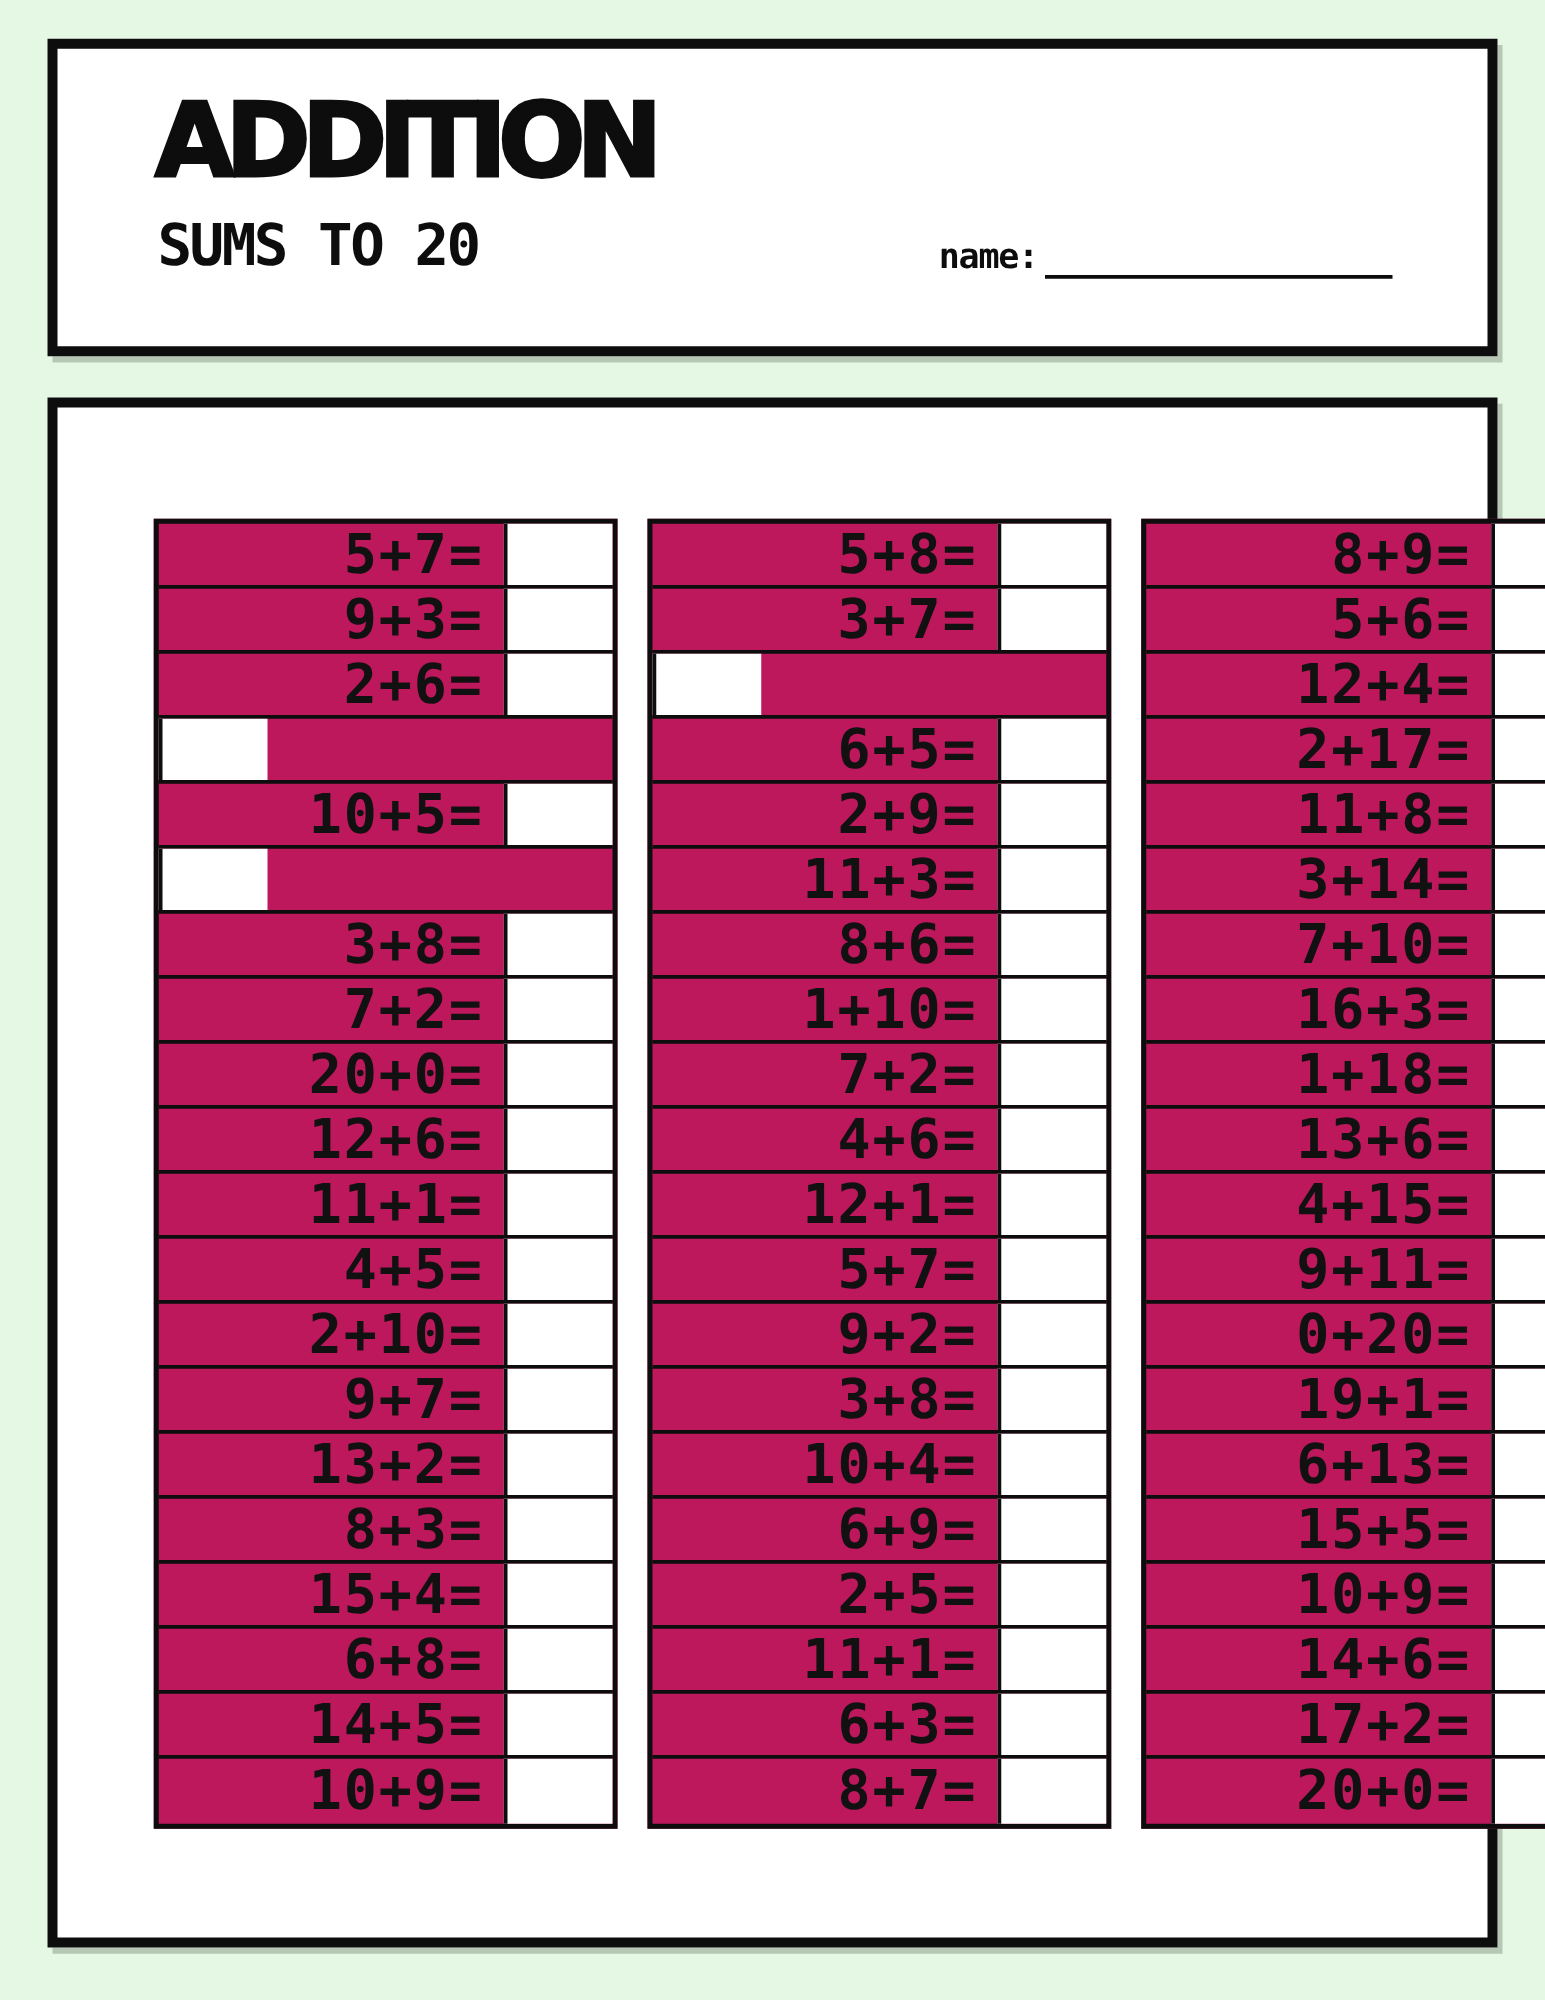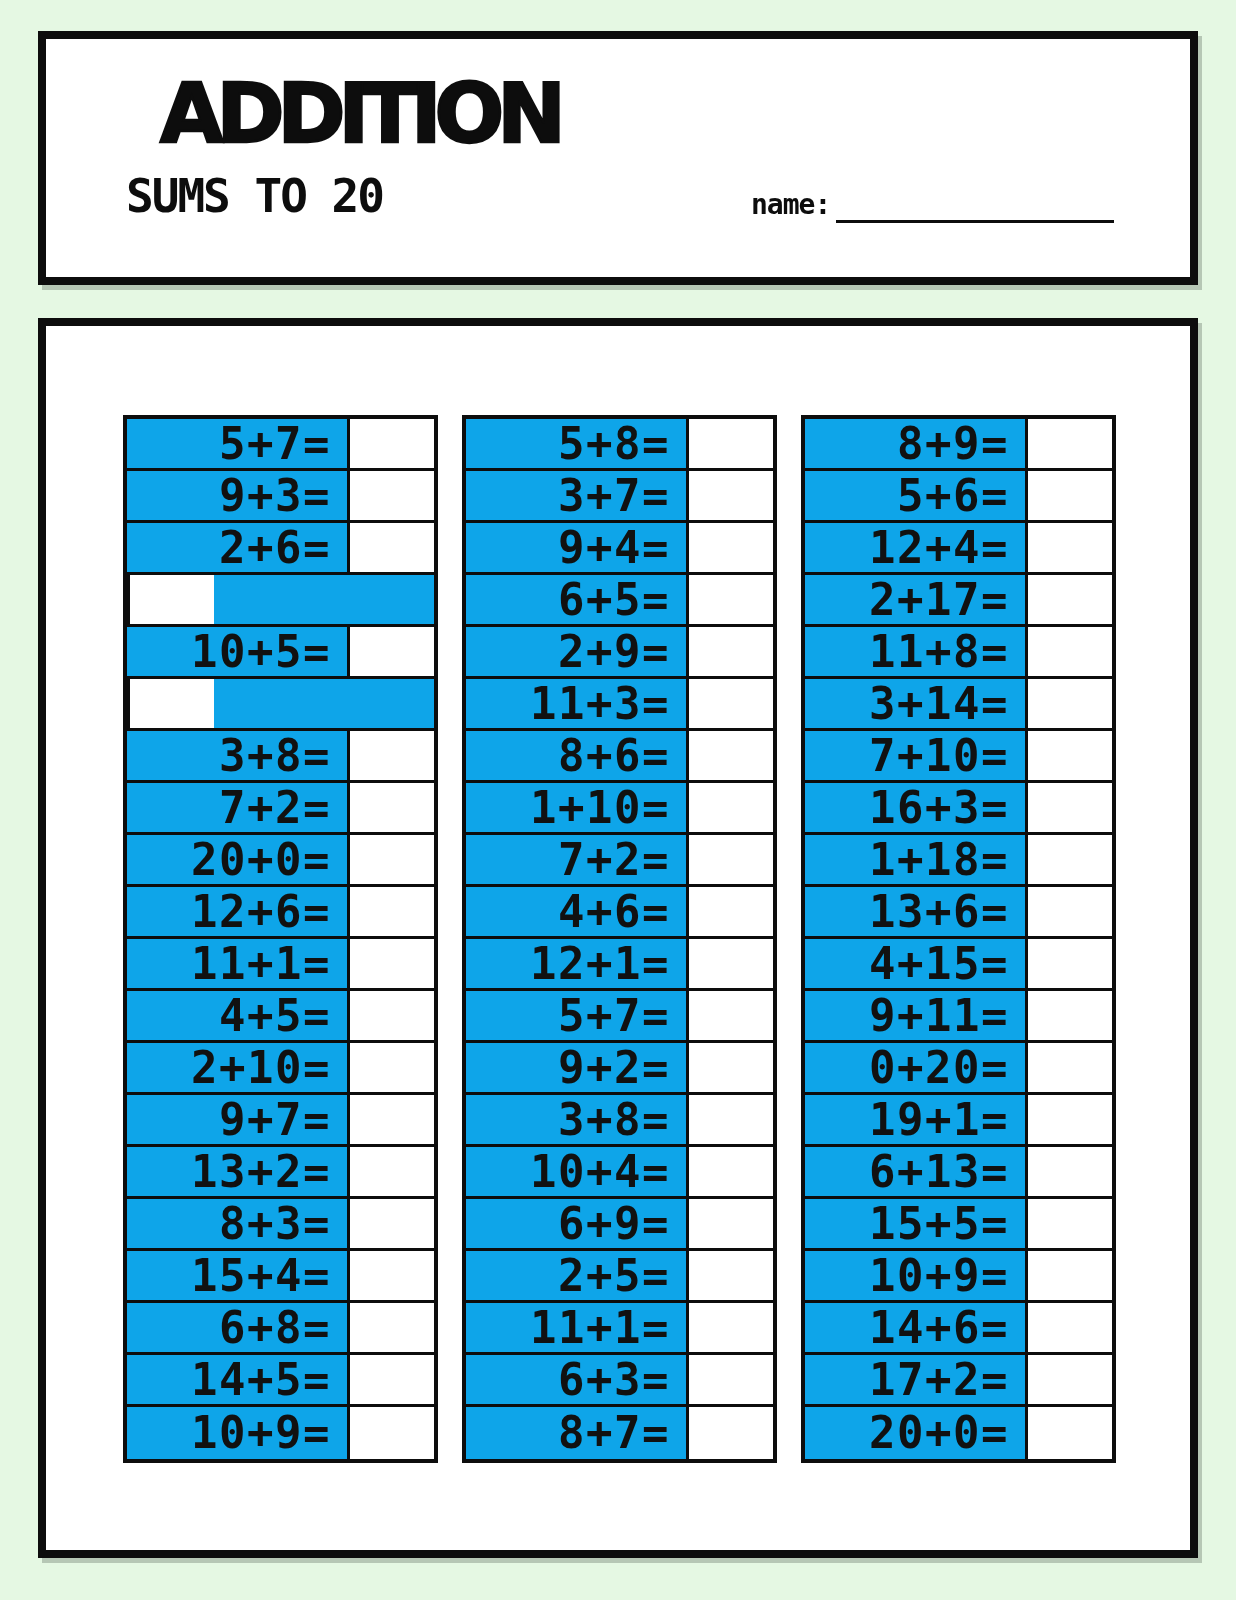--- a/index.html
+++ b/index.html
@@ -17,21 +17,20 @@
   }
   .header-box { left:38px; top:31px; width:1160px; height:254px; }
   .content-box { left:38px; top:318px; width:1160px; height:1240px; }
 
   .title {
     position:absolute; left:78px; top:34px;
     font-family:"DejaVu Sans", sans-serif; font-weight:bold;
     font-size:82px; line-height:1; letter-spacing:-7px;
     -webkit-text-stroke:2.5px #0d0d0d;
     white-space:nowrap;
-    margin-left:36px;
   }
   .subtitle {
     position:absolute; left:80px; top:134px;
     font-family:"DejaVu Sans Mono", monospace; font-weight:bold;
     font-size:46px; line-height:1; letter-spacing:-2px;
     white-space:nowrap;
   }
   .name-row {
     position:absolute; left:705px; top:148px;
     display:flex; align-items:flex-end;text-align:right;
@@ -43,22 +42,22 @@
   .name-line {
     width:278px; height:0; border-bottom:3px solid #0d0d0d;
     margin-left:6px;
   }
 
   .tables {
     position:absolute; left:123px; top:415px;
     display:flex; gap:24px;
   }
   .ptable {
-    width:315px; box-sizing:border-box;
-    border:4px solid #0d0d0d; background:#0ea5e9;
+    width:371px; box-sizing:border-box;
+    border:4px solid #0d0d0d; background:#be185d;
   }
   .prow {
     display:flex; height:52px; box-sizing:border-box;
     border-bottom:3px solid #0d0d0d;
   }
   .prow:last-child { border-bottom:none; }
   .pcell {
     flex:1; display:flex; align-items:center; justify-content:flex-end;
     padding-right:16px;
     font-family:"DejaVu Sans Mono", monospace; font-weight:bold;
@@ -171,21 +170,20 @@
       <div class="ptable">
         <div class="prow">
           <div class="pcell">5+8=</div>
           <div class="acell"></div>
         </div>
         <div class="prow">
           <div class="pcell">3+7=</div>
           <div class="acell"></div>
         </div>
         <div class="prow">
-          <div class="pcell">9+4=</div>
           <div class="acell"></div>
         </div>
         <div class="prow">
           <div class="pcell">6+5=</div>
           <div class="acell"></div>
         </div>
         <div class="prow">
           <div class="pcell">2+9=</div>
           <div class="acell"></div>
         </div>

